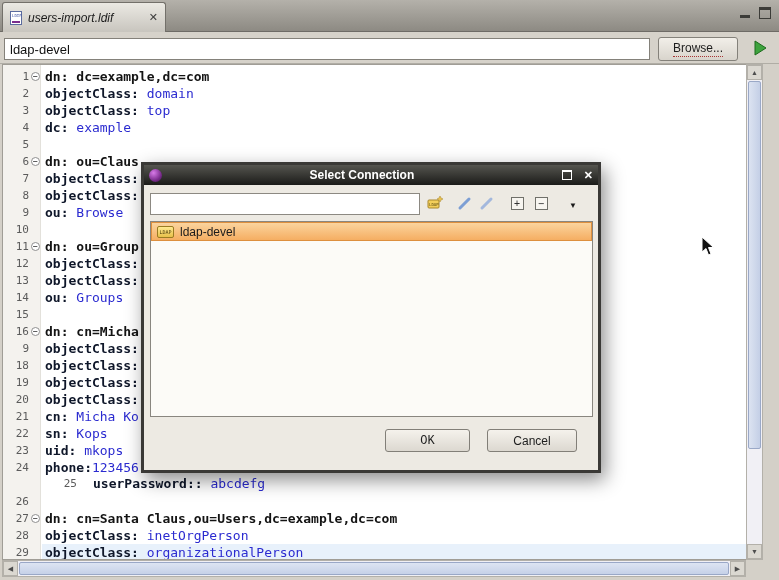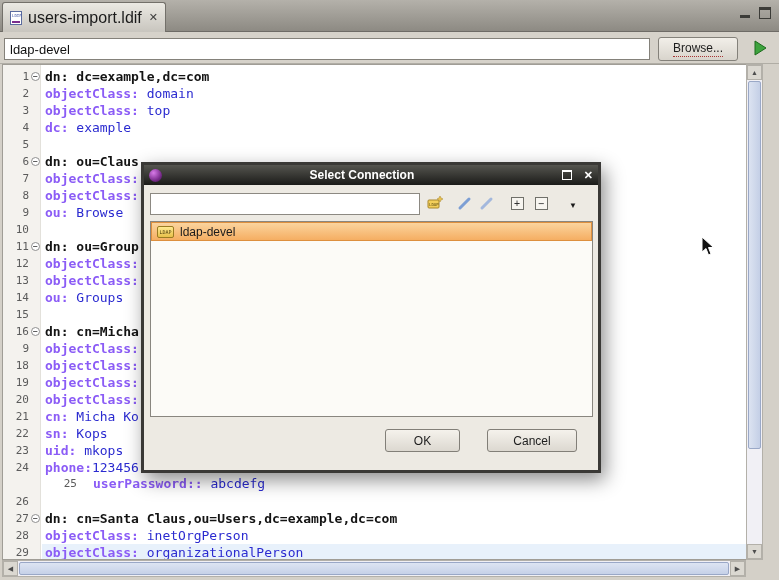--- a/index.html
+++ b/index.html
@@ -8,21 +8,21 @@
 
   
   .tabstrip{position:absolute;left:0;top:0;width:779px;height:32px;
     background:linear-gradient(#b4b1aa,#8d8a83);border-bottom:1px solid #6e6b66;box-sizing:border-box;}
   .tab{position:absolute;left:2px;top:2px;height:30px;width:164px;
     background:linear-gradient(#ebe9e3,#c8c5be);border:1px solid #73706a;border-bottom:none;
     border-radius:3px 3px 0 0;display:flex;align-items:center;gap:6px;padding:0 7px;box-sizing:border-box;}
   .ldif-icon{position:relative;width:12px;height:14px;background:#fff;border:1px solid #5b6b9e;box-sizing:border-box;flex:0 0 auto;}
   .ldif-icon i{position:absolute;left:1px;top:2px;font-style:normal;font-size:4px;line-height:4px;color:#3a4fa0;font-family:"DejaVu Sans Mono",monospace;}
   .ldif-icon b{position:absolute;left:1px;bottom:1px;width:8px;height:2px;background:#7b2d8e;}
-  .tab-label{font-size:16px;color:#1b1b1b;white-space:nowrap;}
+  .tab-label{font-size:12px;color:#1b1b1b;white-space:nowrap;font-style:italic;}
   .tab-close{margin-left:auto;font-size:11px;color:#3d3d3d;line-height:11px;}
   .win-controls{position:absolute;right:8px;top:7px;display:flex;gap:9px;align-items:flex-start;}
   .minbar{width:10px;height:3px;background:#3c3c38;margin-top:8px;}
   .maxbox{width:10px;height:8px;border:1px solid #3c3c38;border-top:3px solid #3c3c38;box-sizing:content-box;}
 
   
   .cmdrow{position:absolute;left:0;top:32px;width:779px;height:32px;background:#d6d2ca;border-bottom:1px solid #b0ada5;box-sizing:border-box;}
   .conn-input{position:absolute;left:4px;top:6px;width:646px;height:22px;border:1px solid #84817a;background:#fff;
     font-family:"Liberation Sans",sans-serif;font-size:13px;color:#111;padding:0 5px;box-sizing:border-box;}
   .browse-btn{position:absolute;left:658px;top:5px;width:80px;height:24px;
@@ -34,21 +34,21 @@
   
   .editor{position:absolute;left:2px;top:64px;width:744px;height:496px;background:#fff;overflow:hidden;border:1px solid #a09d96;border-right:none;box-sizing:border-box;}
   .gutter{position:absolute;left:0;top:0;width:38px;height:100%;background:#f4f2ee;border-right:1px solid #e3e1db;box-sizing:border-box;}
   .row{position:absolute;left:0;width:100%;height:17px;}
   .linehl{position:absolute;left:39px;right:0;top:0;height:17px;background:#e8f1fb;}
   .num{position:absolute;left:0;top:0;width:26px;text-align:right;font-family:"DejaVu Sans Mono",monospace;font-size:11px;color:#5b5b5b;line-height:17px;}
   .foldic{position:absolute;left:28px;top:4px;width:9px;height:9px;border:1px solid #8f8f8f;border-radius:50%;background:#fff;
     color:#555;font-family:"DejaVu Sans Mono",monospace;font-size:8px;line-height:7px;font-weight:bold;text-align:center;box-sizing:border-box;}
   .code{position:absolute;left:42px;top:0;line-height:17px;font-family:"DejaVu Sans Mono",monospace;font-size:13px;white-space:pre;}
   .sg-dn,.sg-dnv{font-weight:bold;color:#141414;}
-  .sg-attr{font-weight:bold;color:#8b5cf6;}
+  .sg-attr{font-weight:bold;color:#0f172a;}
   .sg-val{color:#2b2bd0;}
 
   
   .vscroll{position:absolute;left:746px;top:64px;width:17px;height:496px;background:#f1f0f5;border:1px solid #b3b0a9;box-sizing:border-box;}
   .hscroll{position:absolute;left:2px;top:560px;width:744px;height:17px;background:#f1f0f5;border:1px solid #b3b0a9;box-sizing:border-box;}
   .sb-btn{position:absolute;background:#dbd8d1;border:1px solid #b3b0a9;box-sizing:border-box;
     display:flex;align-items:center;justify-content:center;font-size:7px;color:#4d4d4d;line-height:7px;}
   .vthumb{position:absolute;left:1px;top:16px;width:13px;height:368px;background:linear-gradient(90deg,#dce3f1,#c4cfe6);
     border:1px solid #9aa8c7;border-radius:2px;box-sizing:border-box;}
   .hthumb{position:absolute;left:16px;top:1px;width:710px;height:13px;background:linear-gradient(#dde4f2,#c6d1e8);
@@ -69,21 +69,21 @@
   .boxic{width:13px;height:13px;border:1px solid #70706a;background:#f7f5f0;color:#333;font-size:10px;line-height:11px;
     text-align:center;box-sizing:border-box;font-family:"DejaVu Sans Mono",monospace;}
   .menu-arrow{font-size:8px;color:#1a1a1a;}
   .dlg-list{position:absolute;left:6px;top:36px;width:443px;height:196px;background:#fcfbf7;border:1px solid #89867f;box-sizing:border-box;overflow:hidden;}
   .conn-row{position:relative;height:19px;display:flex;align-items:center;gap:6px;padding:0 5px;font-size:12px;color:#1a1a1a;box-sizing:border-box;}
   .conn-row.sel{background:linear-gradient(#fbd49e,#f5ae62);border:1px solid #dd8f3e;}
   .conn-icon{flex:0 0 auto;width:17px;height:12px;background:linear-gradient(#ffe98f,#e8c04a);border:1px solid #9a7c22;border-radius:2px;
     font-size:5px;line-height:11px;text-align:center;color:#4d3b08;font-family:"DejaVu Sans Mono",monospace;box-sizing:border-box;}
   .dlg-btn{position:absolute;top:244px;height:23px;background:linear-gradient(#f5f2ec,#dcd8d0);border:1px solid #827f78;
     border-radius:3px;font-size:12px;color:#1d1d1d;display:flex;align-items:center;justify-content:center;box-sizing:border-box;}
-  .ok{left:241px;width:75px;}
+  .ok{left:241px;width:85px;font-family:Liberation Mono, monospace;}
   .cancel{left:343px;width:90px;}
 
   .cursor{position:absolute;left:701px;top:236px;z-index:50;}
 </style>
 </head>
 <body>
 
 <div class="screen">
 
   <div class="tabstrip">

